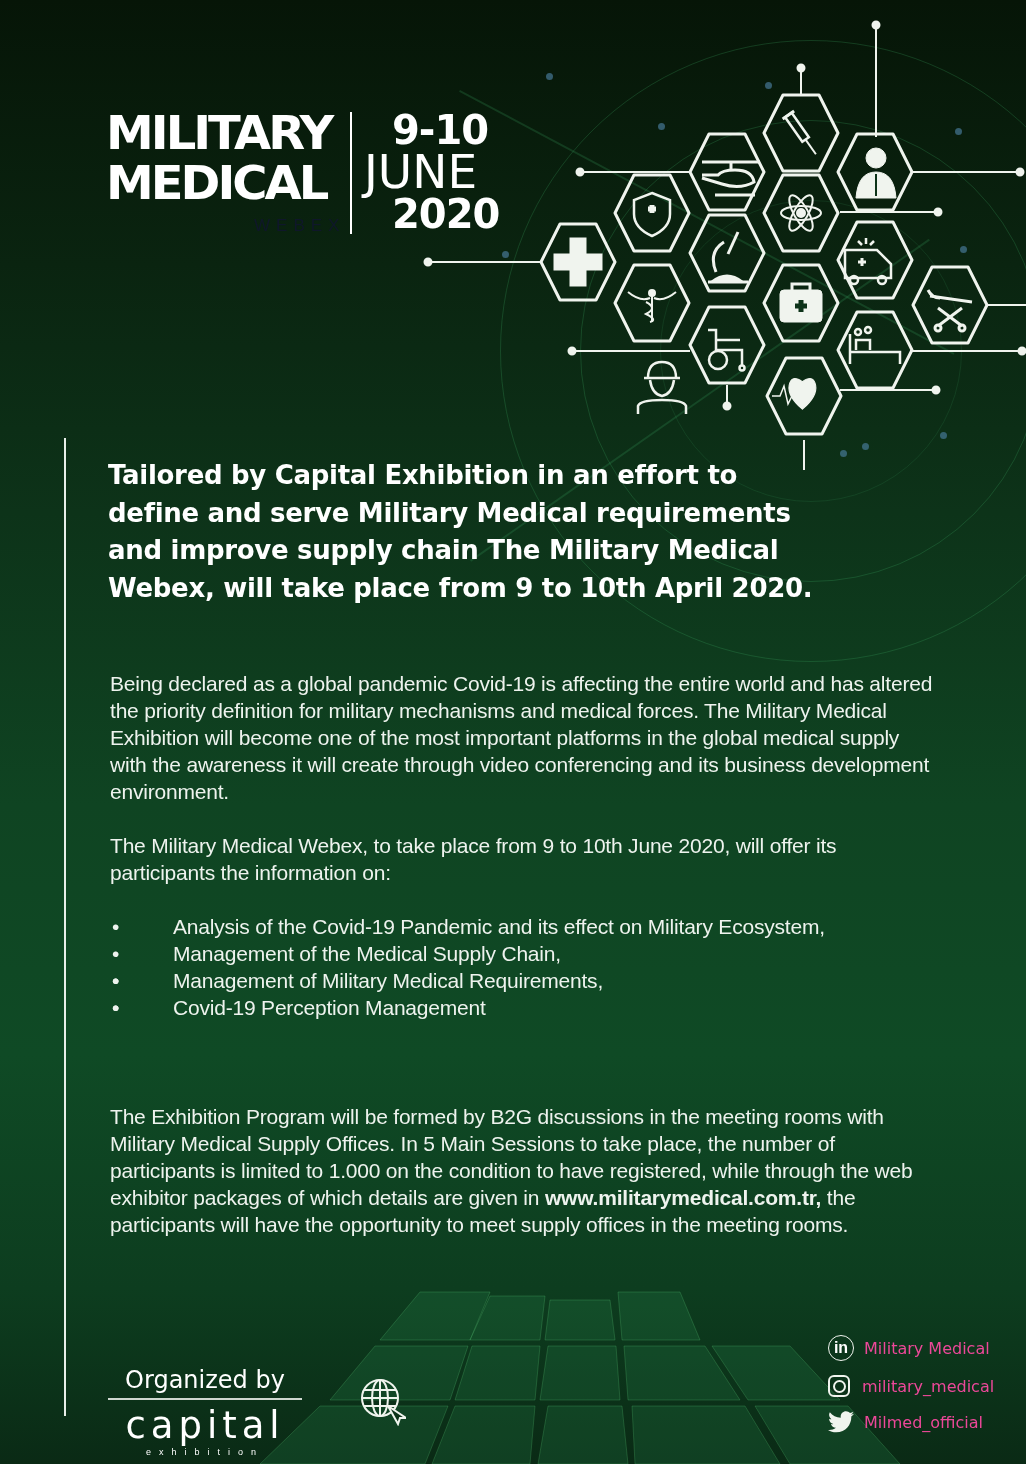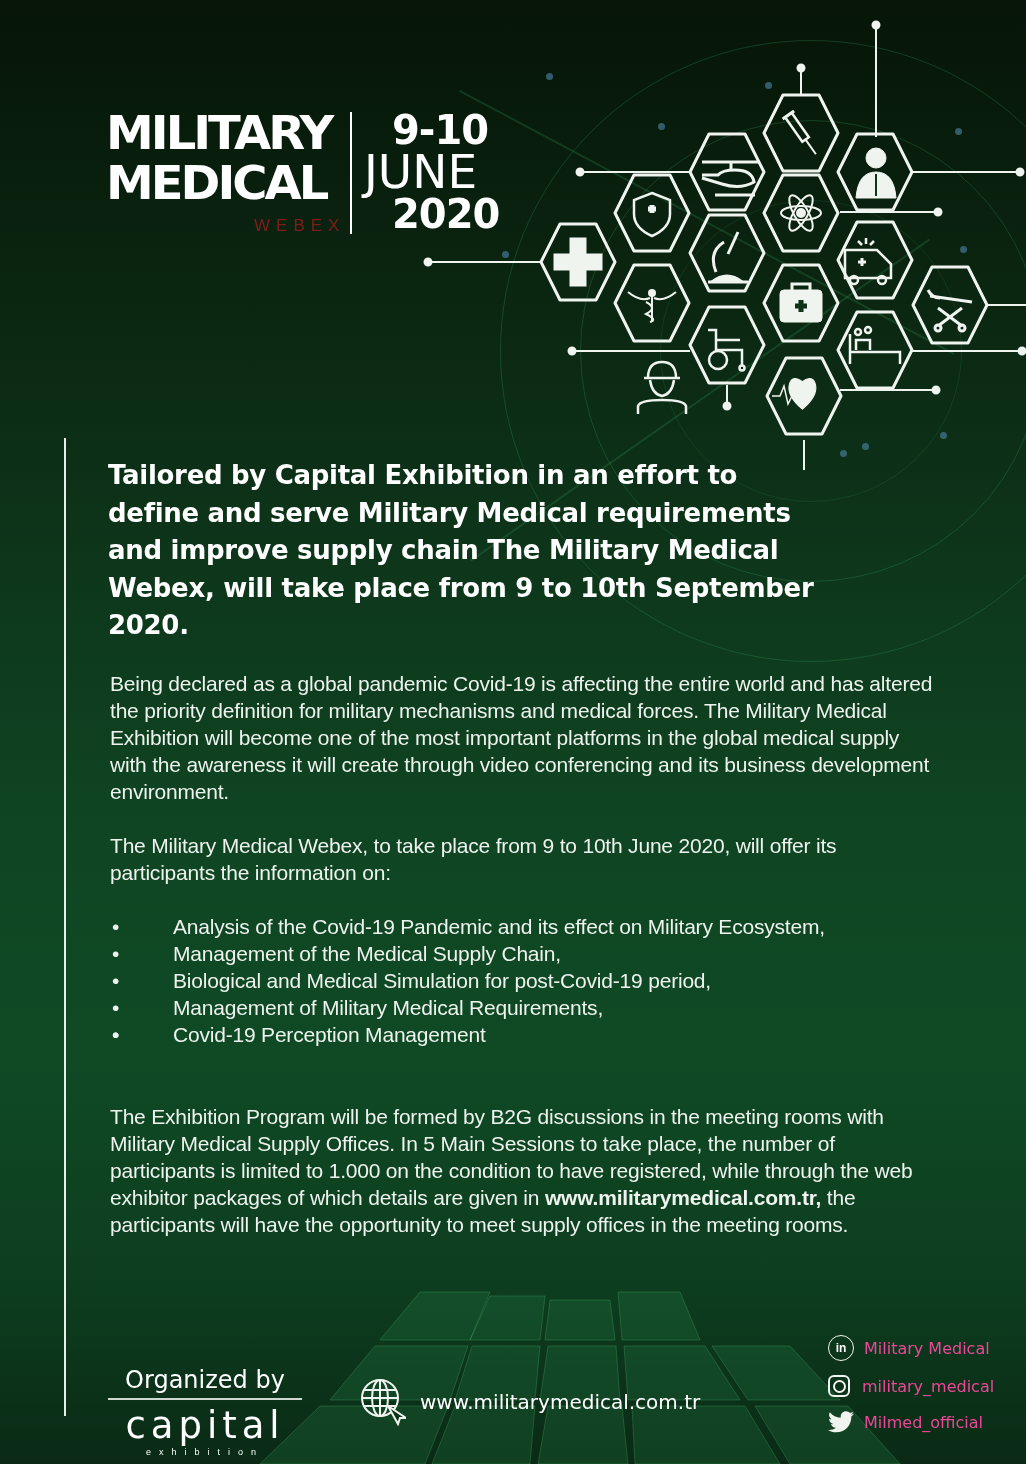--- a/index.html
+++ b/index.html
@@ -8,21 +8,21 @@
     background: linear-gradient(180deg, #061507 0%, #0a2410 18%, #0d3319 35%, #0f4422 55%, #0f4a25 72%, #0d3d1f 88%, #0a2a15 100%);
     font-family: "Liberation Sans", sans-serif; color:#fff;
   }
   .abs { position:absolute; }
   
   .radar { position:absolute; border-radius:50%; border:1.5px solid rgba(60,170,100,0.25); }
   .bgline { position:absolute; height:1.5px; background:rgba(60,170,100,0.22); transform-origin:0 0; }
   .dot-blue { position:absolute; width:7px; height:7px; border-radius:50%; background:rgba(70,120,150,0.7); }
   
   .logo-title { font-family:"DejaVu Sans", sans-serif; font-weight:900; font-size:48px; letter-spacing:-3px; line-height:50px; color:#fff; transform:scaleY(0.95); }
-  .webex { font-size:17px; letter-spacing:6px; color:#7f1d1d; }
+  .webex { font-size:17px; letter-spacing:6px; color:#0f172a; }
   .vbar { background:#fff; width:2px; }
   .date-num { font-family:"DejaVu Sans", sans-serif; font-weight:bold; font-size:40px; letter-spacing:-1px; line-height:44px;margin-left:28px; }
   .date-month { font-family:"DejaVu Sans", sans-serif; font-weight:normal; font-size:47px; line-height:40px; letter-spacing:0px; }
   
   .hex-svg { position:absolute; left:0; top:0; }
   
   .lead { font-family:"DejaVu Sans", sans-serif; font-weight:bold; font-size:26px; line-height:37.5px; color:#fff; letter-spacing:-0.3px; }
   .body-text { font-family:"Liberation Sans", sans-serif; font-size:21px; line-height:27px; color:#eef3ee; letter-spacing:-0.2px; }
   .bullet-list { list-style:none; margin:0; padding:0; }
   .bullet-list li { position:relative; padding-left:63px; }
@@ -212,29 +212,29 @@
         <path d="M648,378 Q648,362 662,362 Q676,362 676,378"></path>
         <line x1="644" y1="378" x2="680" y2="378"></line>
         <path d="M650,380 Q652,394 662,396 Q672,394 674,380"></path>
         <path d="M638,414 v-8 Q640,400 662,400 Q684,400 686,406 v8"></path>
       </g>
   </g>
 </svg>
 
 <div class="left-rule"></div>
 
-<div class="lead abs" style="left:108px; top:457px; width:710px;">Tailored by Capital Exhibition in an effort to define and serve Military Medical requirements and improve supply chain The Military Medical Webex, will take place from 9 to 10th September 2020.</div>
+<div class="lead abs" style="left:108px; top:457px; width:710px;">Tailored by Capital Exhibition in an effort to define and serve Military Medical requirements and improve supply chain The Military Medical Webex, will take place from 9 to 10th April 2020.</div>
 
 <div class="body-text abs" style="left:110px; top:670px; width:830px;">Being declared as a global pandemic Covid-19 is affecting the entire world and has altered the priority definition for military mechanisms and medical forces. The Military Medical Exhibition will become one of the most important platforms in the global medical supply with the awareness it will create through video conferencing and its business development environment.</div>
 <div class="body-text abs" style="left:110px; top:832px; width:830px;">The Military Medical Webex, to take place from 9 to 10th June 2020, will offer its participants the information on:</div>
 
 <ul class="bullet-list body-text abs" style="left:110px; top:913px; width:830px;">
   <li><span class="b">•</span><span>Analysis of the Covid-19 Pandemic and its effect on Military Ecosystem,</span></li>
   <li><span class="b">•</span><span>Management of the Medical Supply Chain,</span></li>
-  <li><span class="b">•</span><span>Biological and Medical Simulation for post-Covid-19 period,</span></li>
+  <li><span class="b">•</span></li>
   <li><span class="b">•</span><span>Management of Military Medical Requirements,</span></li>
   <li><span class="b">•</span></li>
   <li><span class="b">•</span><span>Covid-19 Perception Management</span></li>
 </ul>
 
 <div class="body-text abs" style="left:110px; top:1103px; width:830px;"><span>The Exhibition Program will be formed by B2G discussions in the meeting rooms with Military Medical Supply Offices.  In 5 Main Sessions to take place, the number of participants  is limited to 1.000 on the condition to have registered, while through the web exhibitor packages of which details are given in </span><span class="bold-link">www.militarymedical.com.tr,</span><span> the participants will have the opportunity to meet supply offices in the meeting rooms.</span></div>
 
 <svg class="tiles" viewBox="0 0 1026 194">
   <g fill="rgba(40,140,80,0.22)" stroke="rgba(90,200,120,0.25)" stroke-width="1">
     <polygon points="420,22 490,22 470,70 380,70"></polygon>
@@ -266,26 +266,25 @@
     <g fill="none" stroke="#f0f4ee" stroke-width="2">
       <circle cx="22" cy="20" r="18"></circle>
       <ellipse cx="22" cy="20" rx="8" ry="18"></ellipse>
       <line x1="4" y1="20" x2="40" y2="20"></line>
       <line x1="6" y1="12" x2="38" y2="12"></line>
       <line x1="6" y1="28" x2="38" y2="28"></line>
       <line x1="22" y1="2" x2="22" y2="38"></line>
       <path d="M30,28 L40,46 L42,40 L48,40 Z" fill="#0d3319"></path>
     </g>
   </svg>
-  <span class="url" style="margin-left:14px;">www.militarymedical.com.tr</span>
 </div>
 
 <div class="abs" style="left:828px; top:1334px;">
   <div style="display:flex; align-items:center; height:28px; margin-bottom:10px;">
-    <span style="width:24px; height:24px; border:1.5px solid #f0f4ee; border-radius:50%; display:flex; align-items:center; justify-content:center; font-weight:bold; font-size:12px;">in</span>
+    <span style="width:24px; height:24px; border:1.5px solid #f0f4ee; border-radius:50%; display:flex; align-items:center; justify-content:center; font-weight:bold; font-size:16px;">in</span>
     <span class="social-label" style="margin-left:10px;">Military Medical</span>
   </div>
   <div style="display:flex; align-items:center; height:28px; margin-bottom:8px;">
     <span style="width:22px; height:22px; border:2.5px solid #f0f4ee; border-radius:6px; display:flex; align-items:center; justify-content:center; box-sizing:border-box;">
         <span style="width:9px; height:9px; border:2px solid #f0f4ee; border-radius:50%;"></span>
       </span>
     <span class="social-label" style="margin-left:12px;">military_medical</span>
   </div>
   <div style="display:flex; align-items:center; height:28px;">
     <svg width="26" height="22" viewBox="0 0 24 20">

